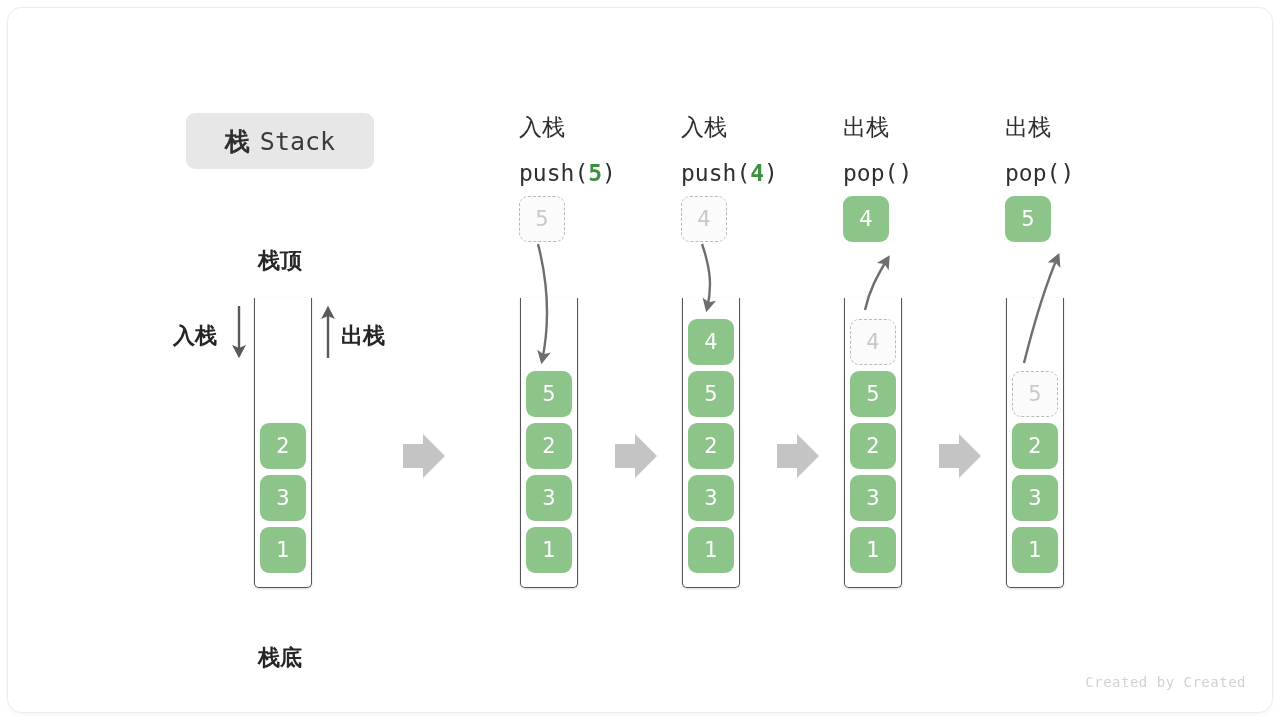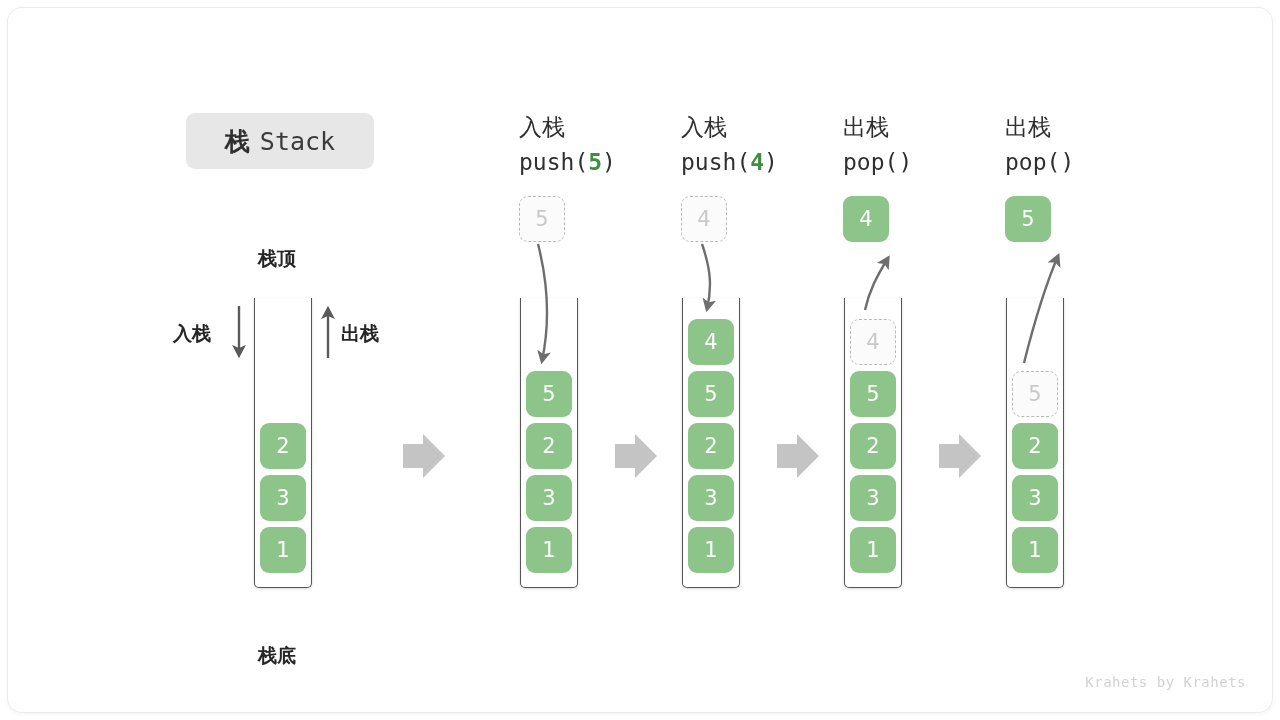--- a/index.html
+++ b/index.html
@@ -70,21 +70,21 @@
     white-space: nowrap;
   }
   .col-head .cn {
     font-family: "DejaVu Sans", "Liberation Sans", sans-serif;
   }
   .col-head .code {
     font-family: "DejaVu Sans Mono", "Liberation Mono", monospace;
     font-size: 23px;
     color: #2f2f2f;
     display: block;
-    margin-top: 5px;
+    margin-top: 16px;
   }
   .col-head .code .arg {
     color: #3d8f41;
     font-weight: bold;
   }
 
   
   .stack-box {
     width: 58px;
     box-sizing: border-box;
@@ -115,21 +115,21 @@
   }
   .cell.ghost {
     background: #fbfbfb;
     color: #c8c8c8;
     border: 1.6px dashed #b9b9b9;
   }
 
   
   .lbl {
     font-family: "DejaVu Sans", "Liberation Sans", sans-serif;
-    font-size: 19px;
+    font-size: 22px;
     font-weight: bold;
     color: #262626;
     white-space: nowrap;
   }
 
   
   #footer {
     right: 26px;
     bottom: 22px;
     font-family: "DejaVu Sans Mono", "Liberation Mono", monospace;
@@ -259,16 +259,16 @@
 
       <g>
         <path d="M857,302 C861,283 869,268 880,250" fill="none" stroke="#6e6e6e" stroke-width="2.4" marker-end="url(#thin-arrow)"></path>
       </g>
 
       <g>
         <path d="M1016,355 C1026,315 1038,276 1050,248" fill="none" stroke="#6e6e6e" stroke-width="2.4" marker-end="url(#thin-arrow)"></path>
       </g>
     </svg>
 
-    <div class="abs" id="footer">Krahets by Krahets</div>
+    <div class="abs" id="footer">Created by Created</div>
 
   </div>
 </div>
 
 </body></html>

